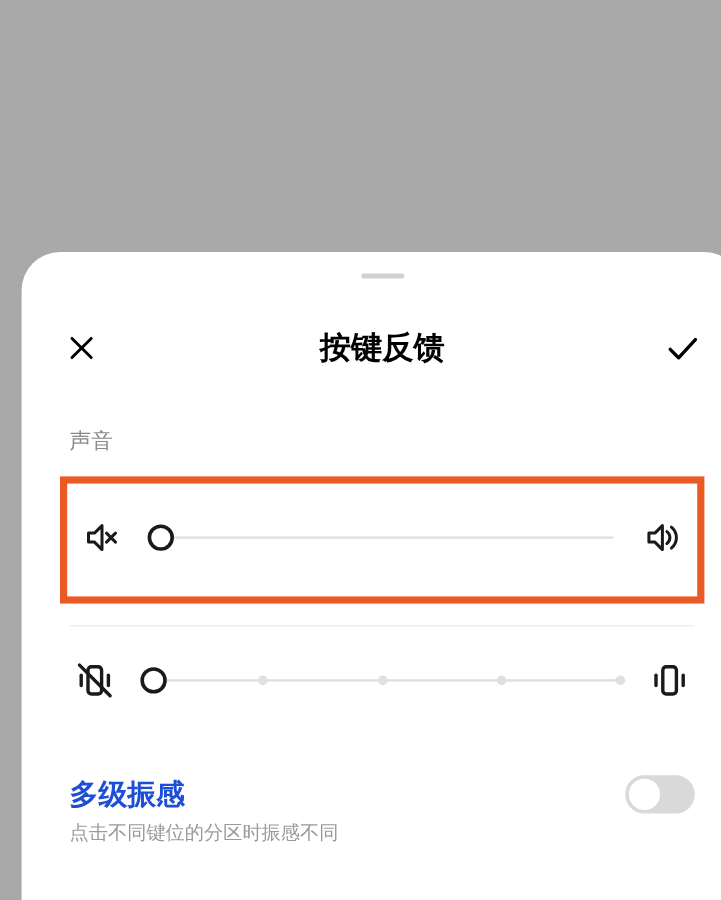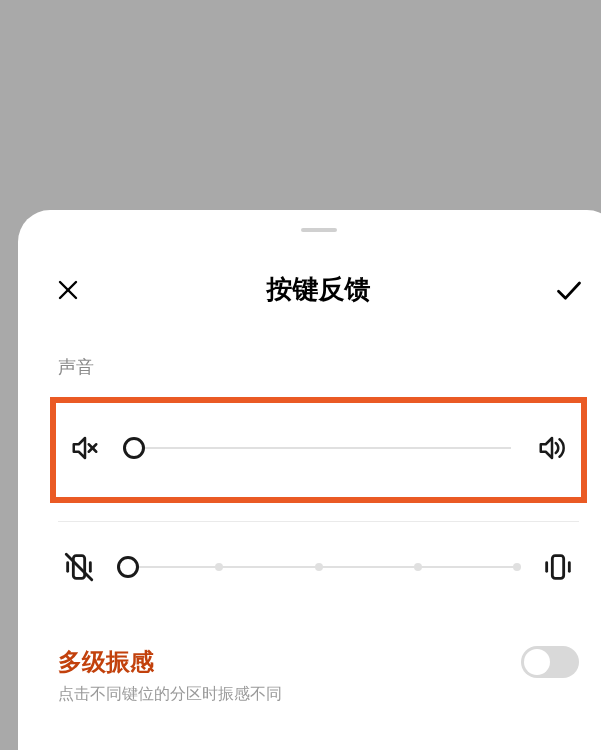--- a/index.html
+++ b/index.html
@@ -45,21 +45,21 @@
     position: absolute; top: 50%; transform: translate(-50%, -50%);
     width: 8px; height: 8px; border-radius: 50%; background: #e0e0e0;
   }
   .divider {
     height: 1px; background: #eaeaea; margin: 18px 40px 0 40px;
   }
   .ml-row {
     display: flex; align-items: center; justify-content: space-between;
     padding: 30px 40px 0 40px;
   }
-  .ml-title { font-size: 24px; font-weight: 600; color: #c2410c; }
+  .ml-title { font-size: 24px; font-weight: 600; color: #1d4ed8; }
   .ml-sub { font-size: 16px; color: #9a9a9a; padding: 6px 40px 0 40px; }
   .toggle {
     width: 58px; height: 32px; border-radius: 16px; background: #d9d9d9; position: relative;
   }
   .toggle-knob {
     position: absolute; top: 3px; left: 3px; width: 26px; height: 26px; border-radius: 50%; background: #fff;
   }
   .slot { width: 34px; height: 34px; display:flex; align-items:center; justify-content:center; }
 </style>
 </head>

